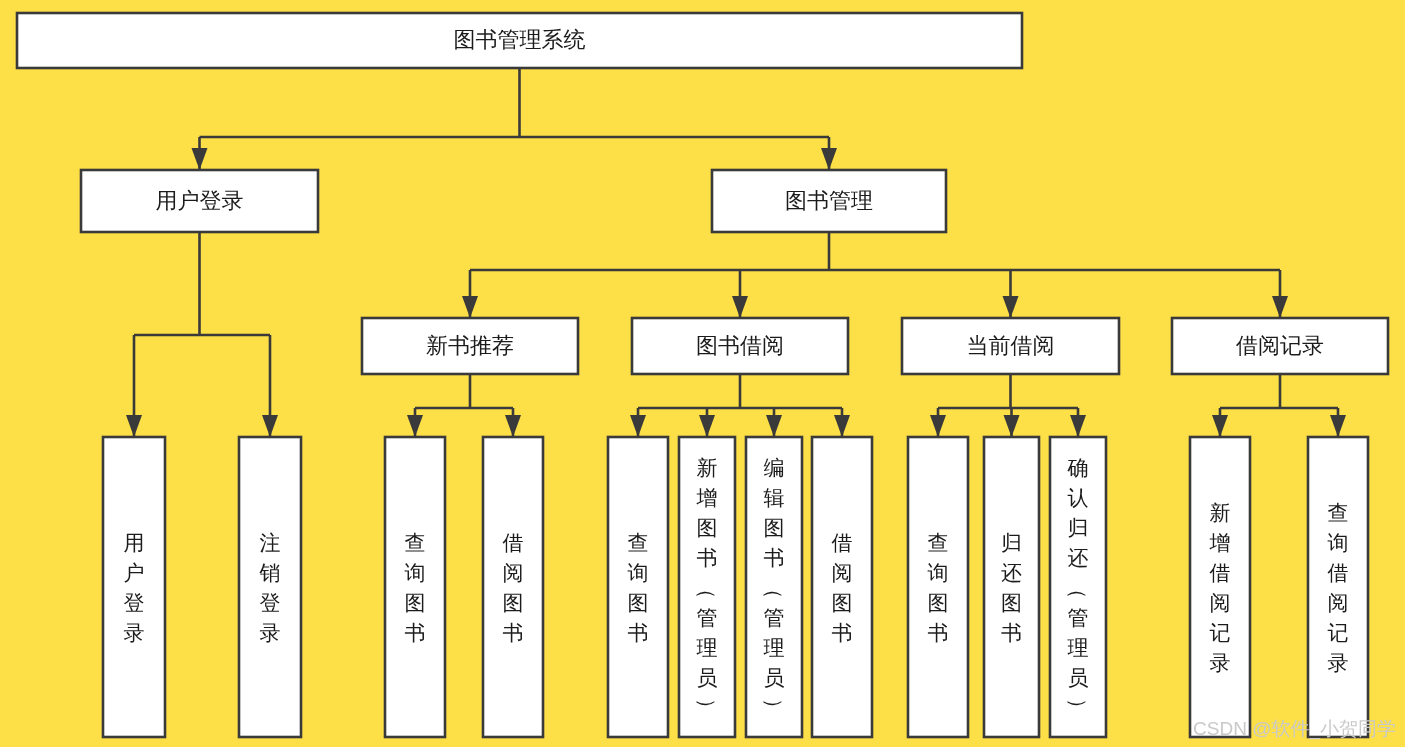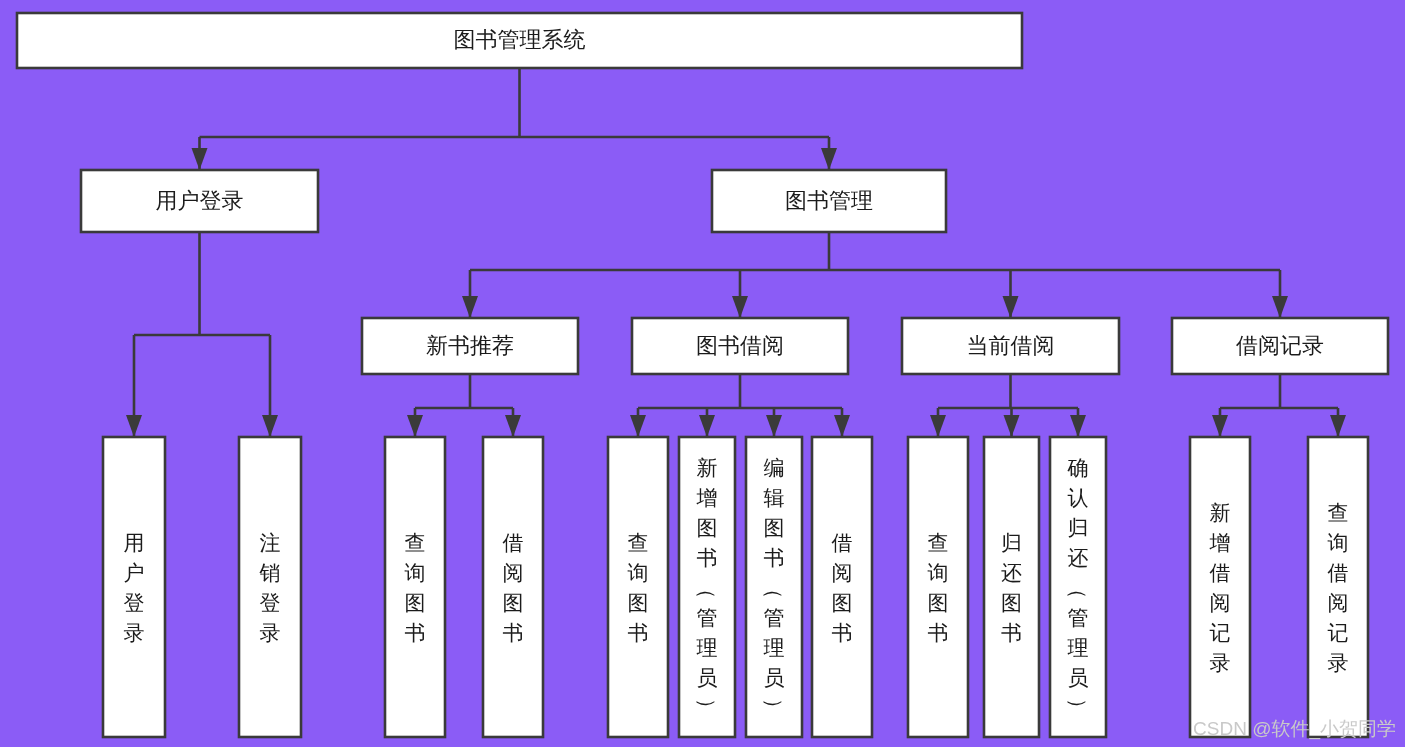--- a/index.html
+++ b/index.html
@@ -8,21 +8,21 @@
     padding: 0;
     background: #ffffff;
   }
   body {
     font-family: "Liberation Sans", "DejaVu Sans", sans-serif;
   }
   #canvas {
     position: relative;
     width: 1405px;
     height: 747px;
-    background: #8b5cf6;
+    background: #fde047;
     overflow: hidden;
   }
   svg#diagram {
     position: absolute;
     left: 0;
     top: 0;
     width: 1405px;
     height: 747px;
   }
   .node-rect {

